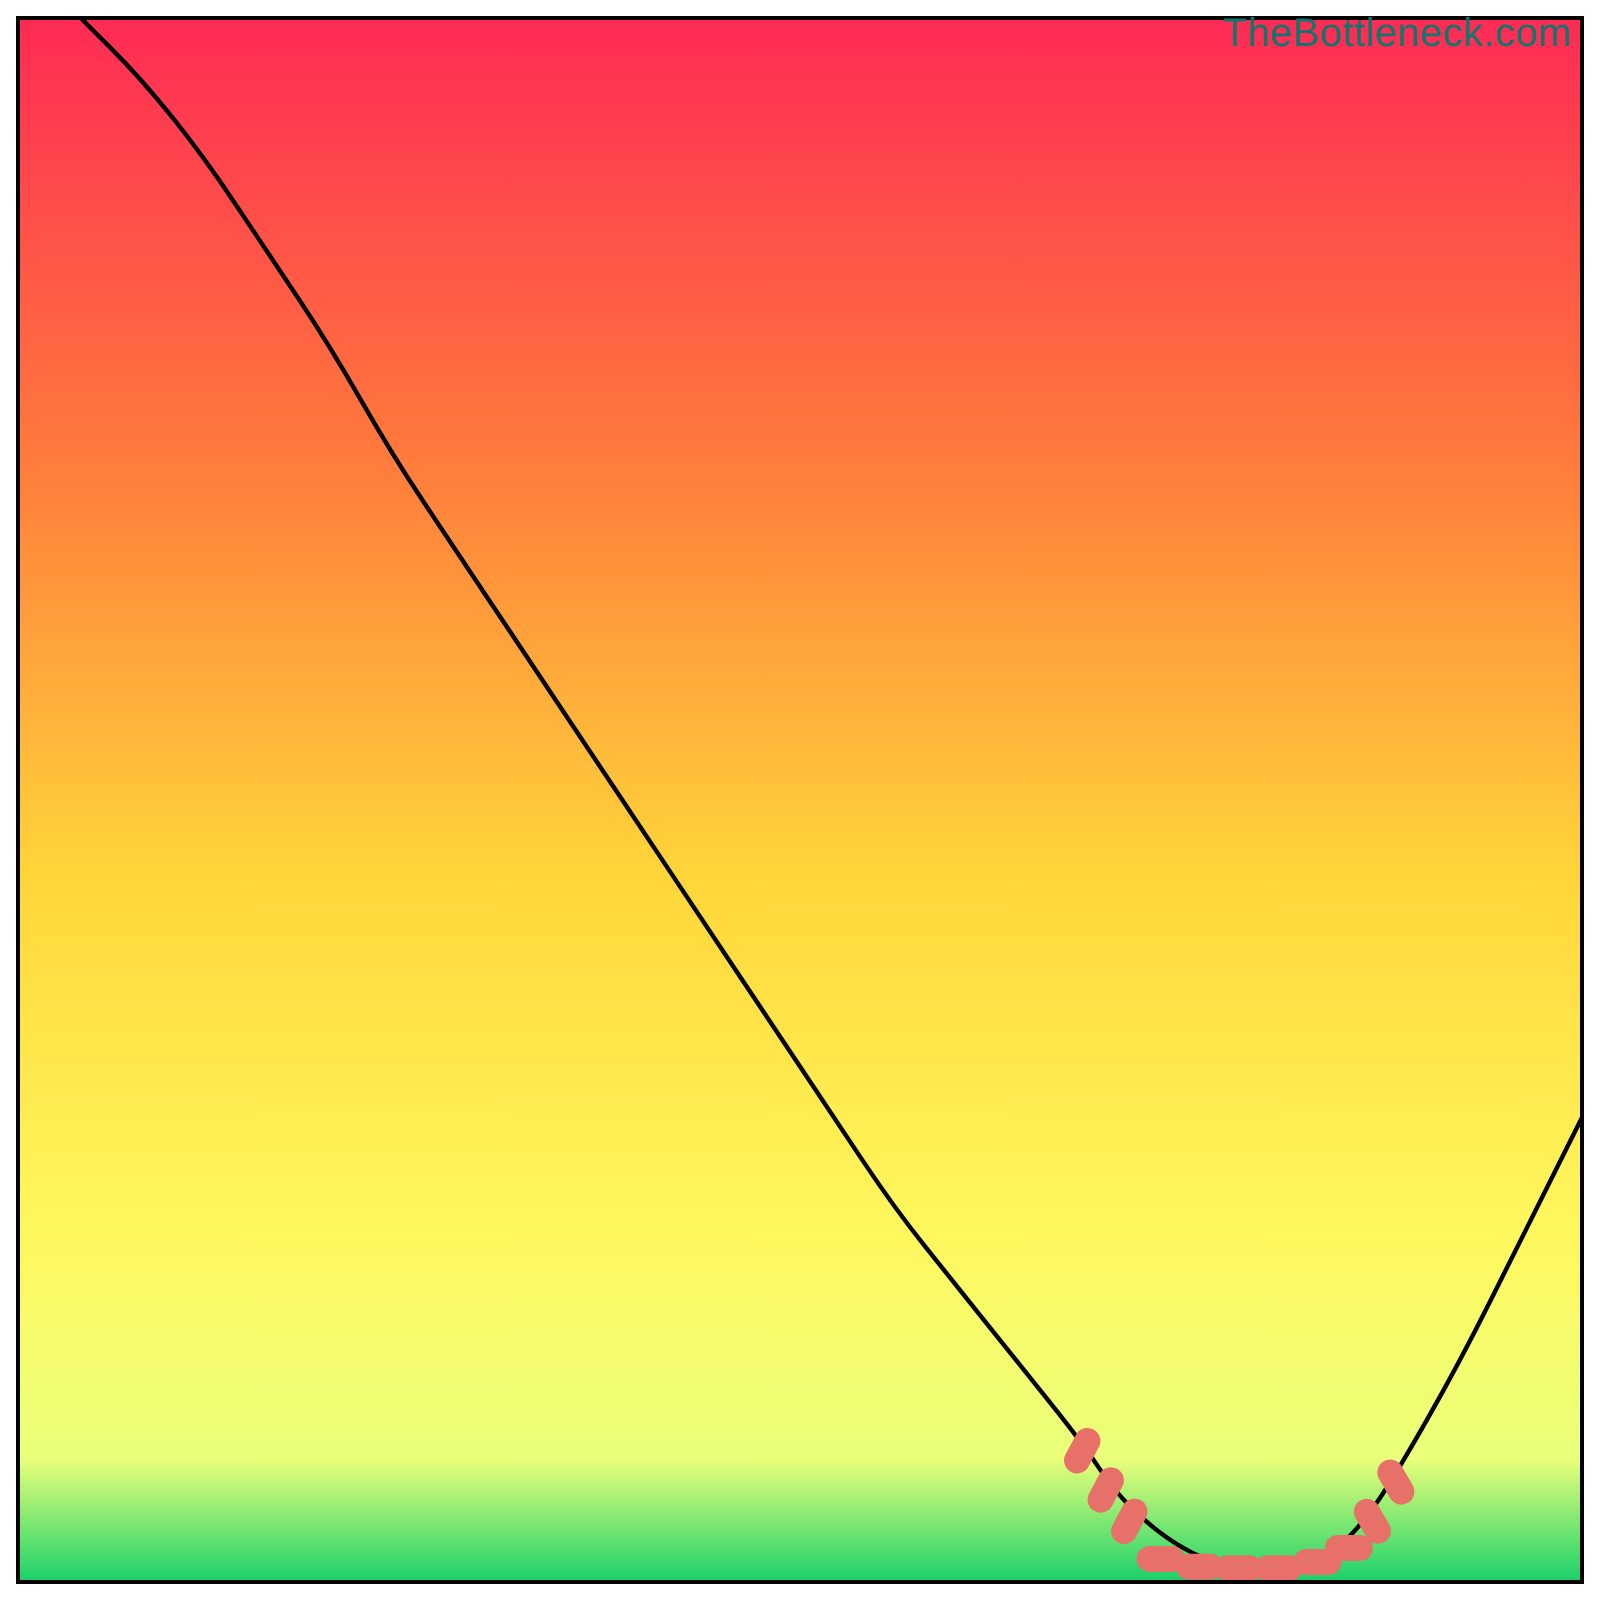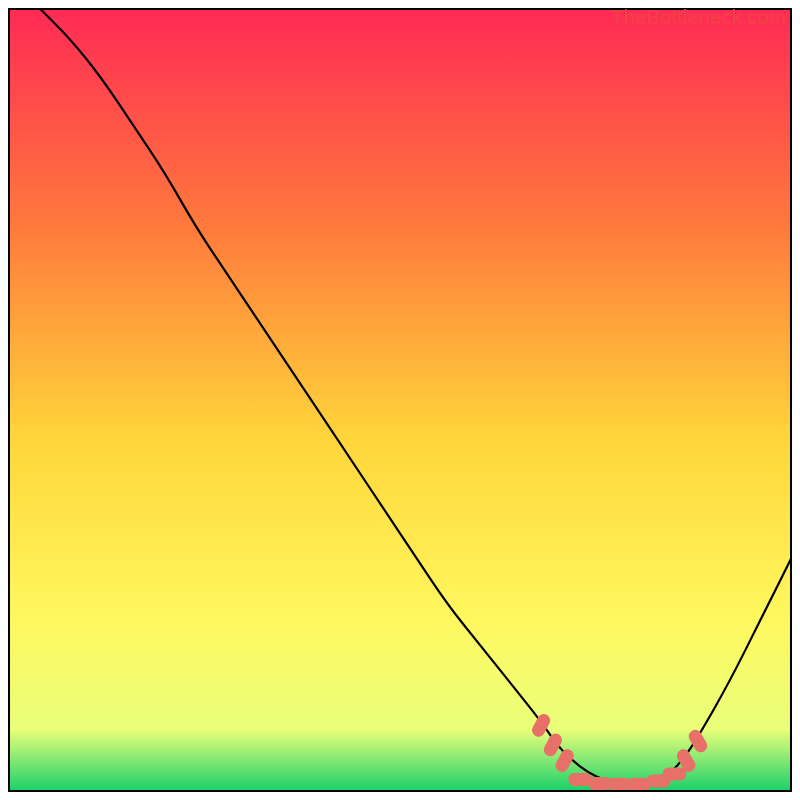--- a/index.html
+++ b/index.html
@@ -21,21 +21,21 @@
   }
   svg {
     display: block;
   }
   .watermark {
     position: absolute;
     top: 6px;
     right: 14px;
     font-size: 20px;
     font-weight: 400;
-    color: #ef4444;
+    color: #0f766e;
     letter-spacing: 0.2px;
   }
 </style>
 </head>
 <body>
 
 <div class="chart-box">
   <svg id="chart-svg" width="784" height="784" viewBox="0 0 784 784">
     <defs>
       <linearGradient id="bg-grad" x1="0" y1="0" x2="0" y2="1">

